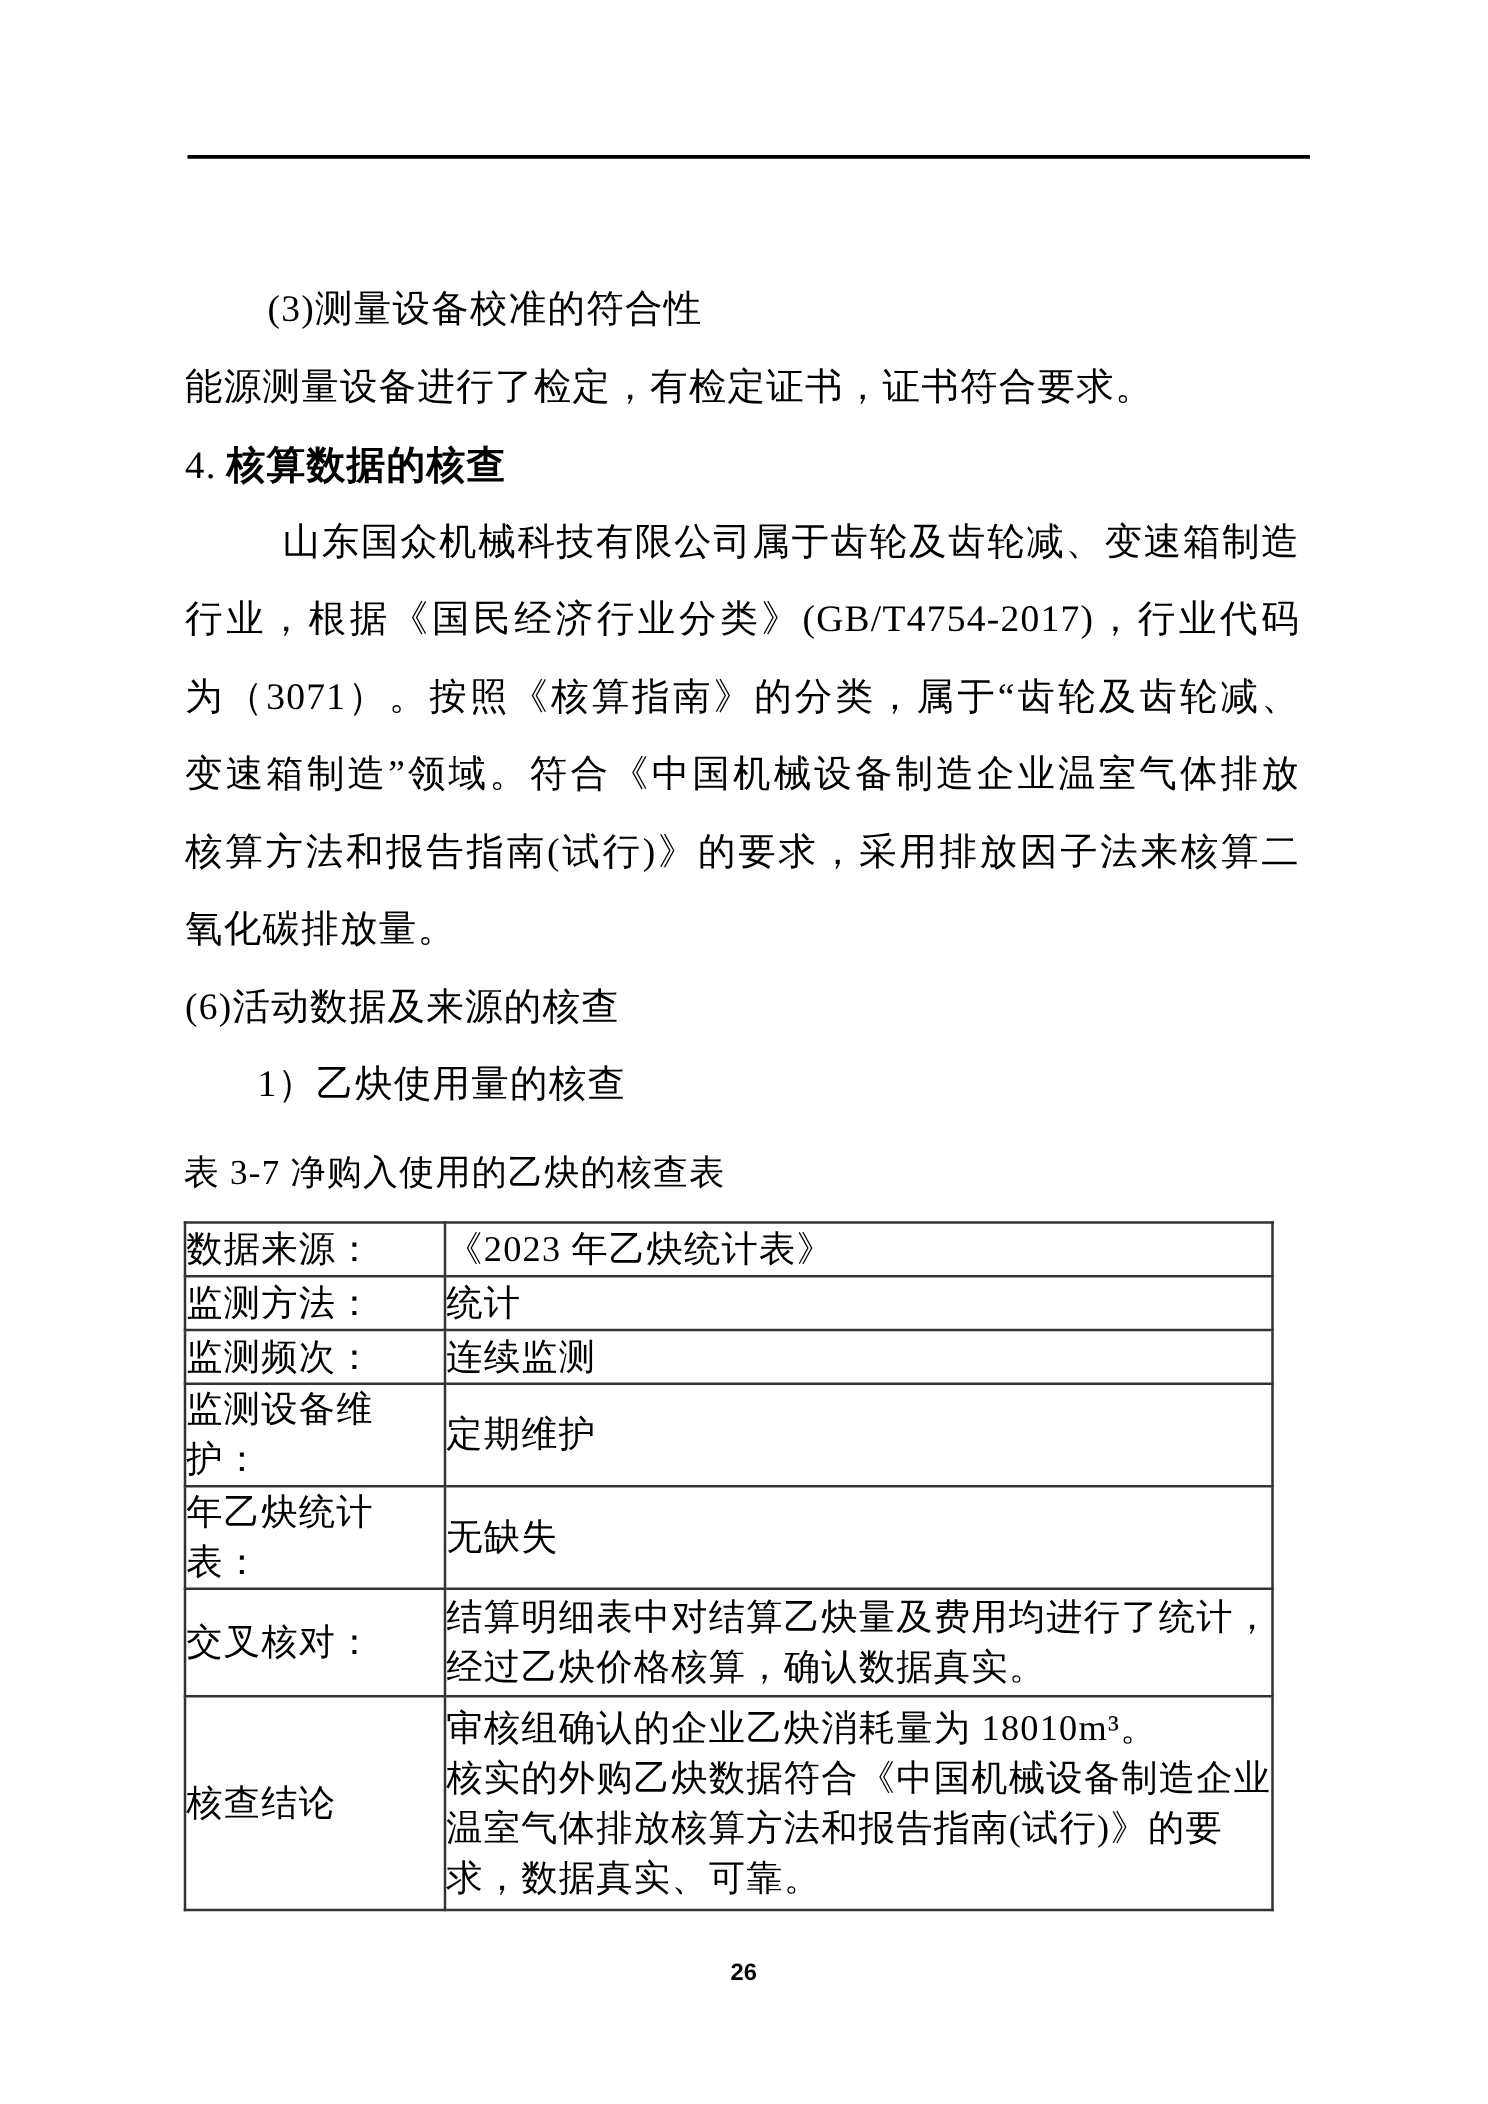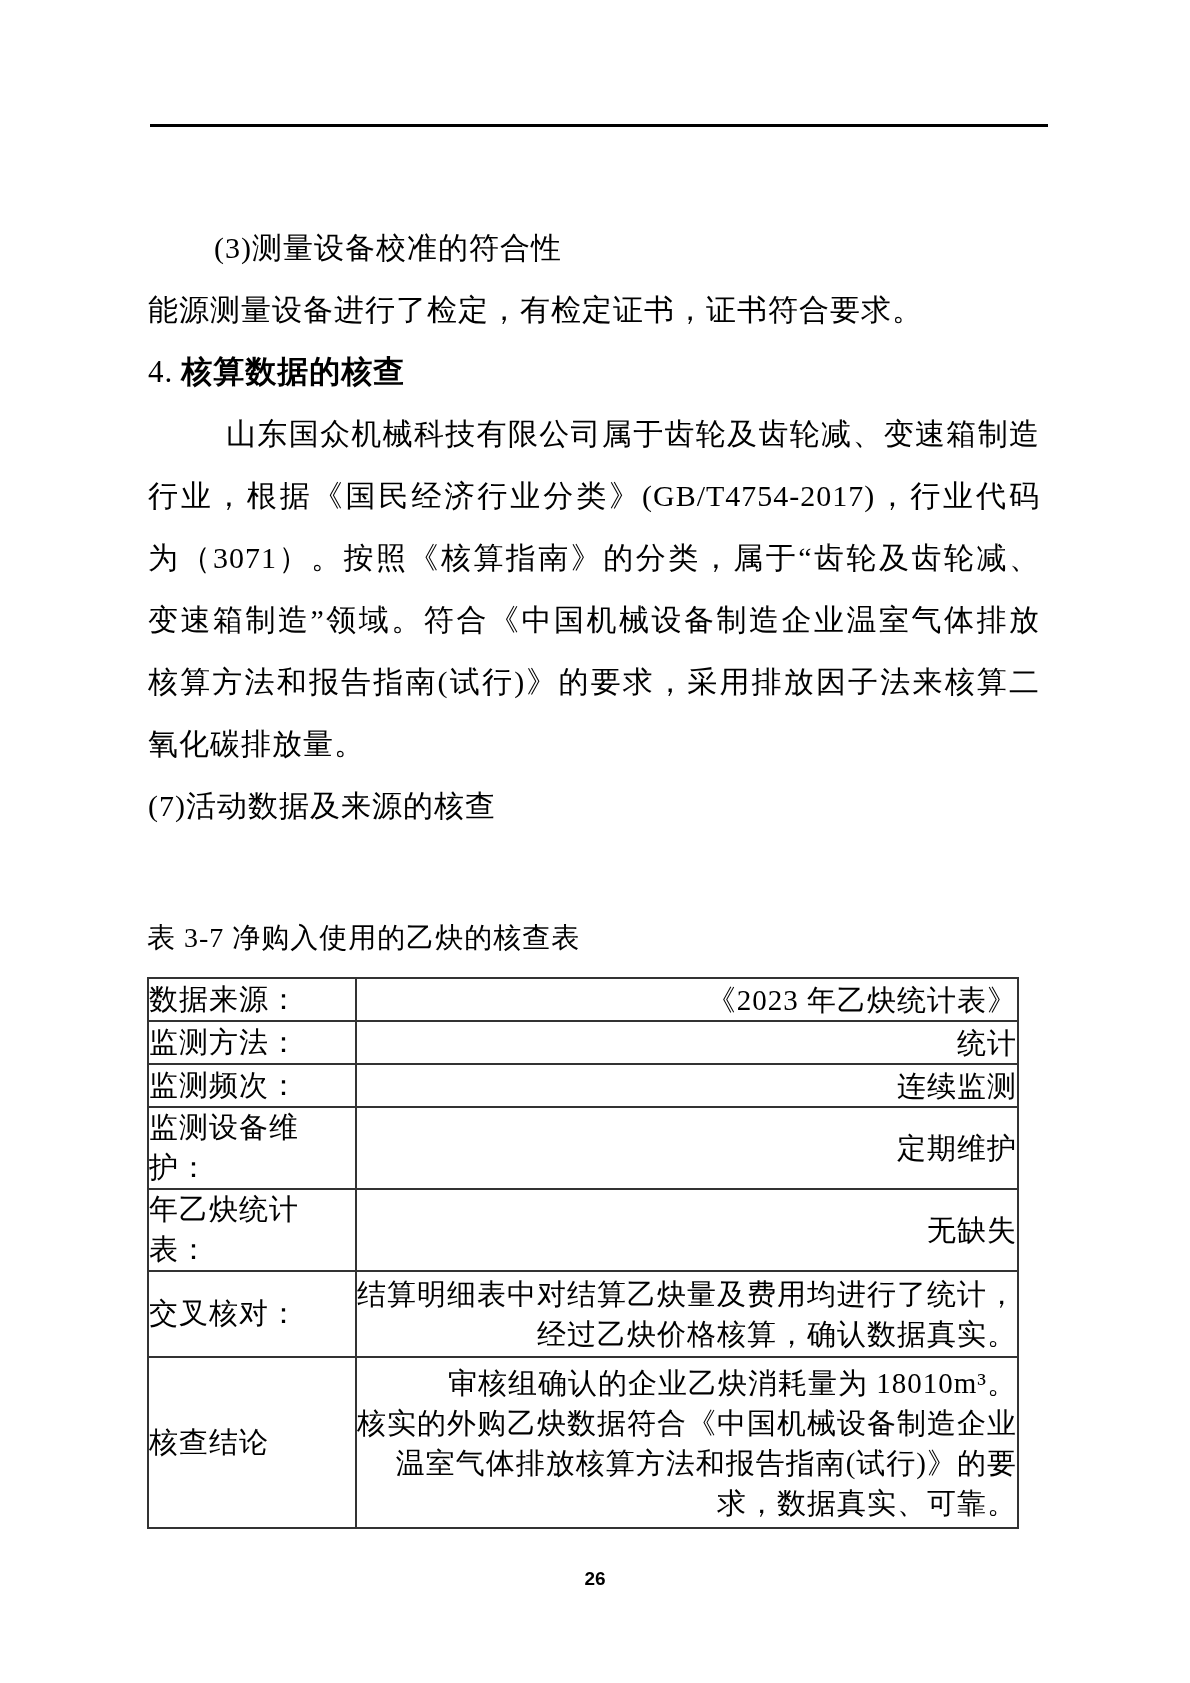--- a/index.html
+++ b/index.html
@@ -34,21 +34,21 @@
     position:absolute; left:147px; top:903px; width:872px;
     font-size:28px; letter-spacing:1px;
   }
   table.vtable {
     position:absolute; left:147px; top:961px; width:872px;
     border-collapse:collapse; table-layout:fixed;
     font-size:29px; letter-spacing:1px;
   }
   table.vtable td { border:2px solid #333333; vertical-align:middle; padding:0; }
   td.lab { padding-left:14px; }
-  td.val { padding:2px 10px 2px 12px; line-height:40px;text-align:right; }
+  td.val { padding:2px 10px 2px 12px; line-height:40px; }
   tr.r-s { height:43px; }
   tr.r-m { height:86px; }
   tr.r-l { height:171px; }
   .footer-pagenum {
     position:absolute; left:0; top:1552px; width:1190px;
     text-align:center;
     font-family:"Liberation Sans","DejaVu Sans",sans-serif;
     font-size:19px; font-weight:700;
   }
 </style>
@@ -62,21 +62,22 @@
   <div class="body-block">
     <div class="line ind-h">(3)测量设备校准的符合性</div>
     <div class="line">能源测量设备进行了检定，有检定证书，证书符合要求。</div>
     <div class="line heading4"><span class="sec-num">4.</span><span class="b">核算数据的核查</span></div>
     <div class="line ind-p just">山东国众机械科技有限公司属于齿轮及齿轮减、变速箱制造</div>
     <div class="line just">行业，根据《国民经济行业分类》(GB/T4754-2017)，行业代码</div>
     <div class="line just">为（3071）。按照《核算指南》的分类，属于“齿轮及齿轮减、</div>
     <div class="line just">变速箱制造”领域。符合《中国机械设备制造企业温室气体排放</div>
     <div class="line just">核算方法和报告指南(试行)》的要求，采用排放因子法来核算二</div>
     <div class="line">氧化碳排放量。</div>
-    <div class="line">(7)活动数据及来源的核查</div>
+    <div class="line">(6)活动数据及来源的核查</div>
+    <div class="line ind-s">1）乙炔使用量的核查</div>
   </div>
 
   <div class="caption">表 3-7 净购入使用的乙炔的核查表</div>
 
   <table class="vtable">
     <colgroup>
         <col style="width:208px">
         <col>
       </colgroup>
     <tbody>

